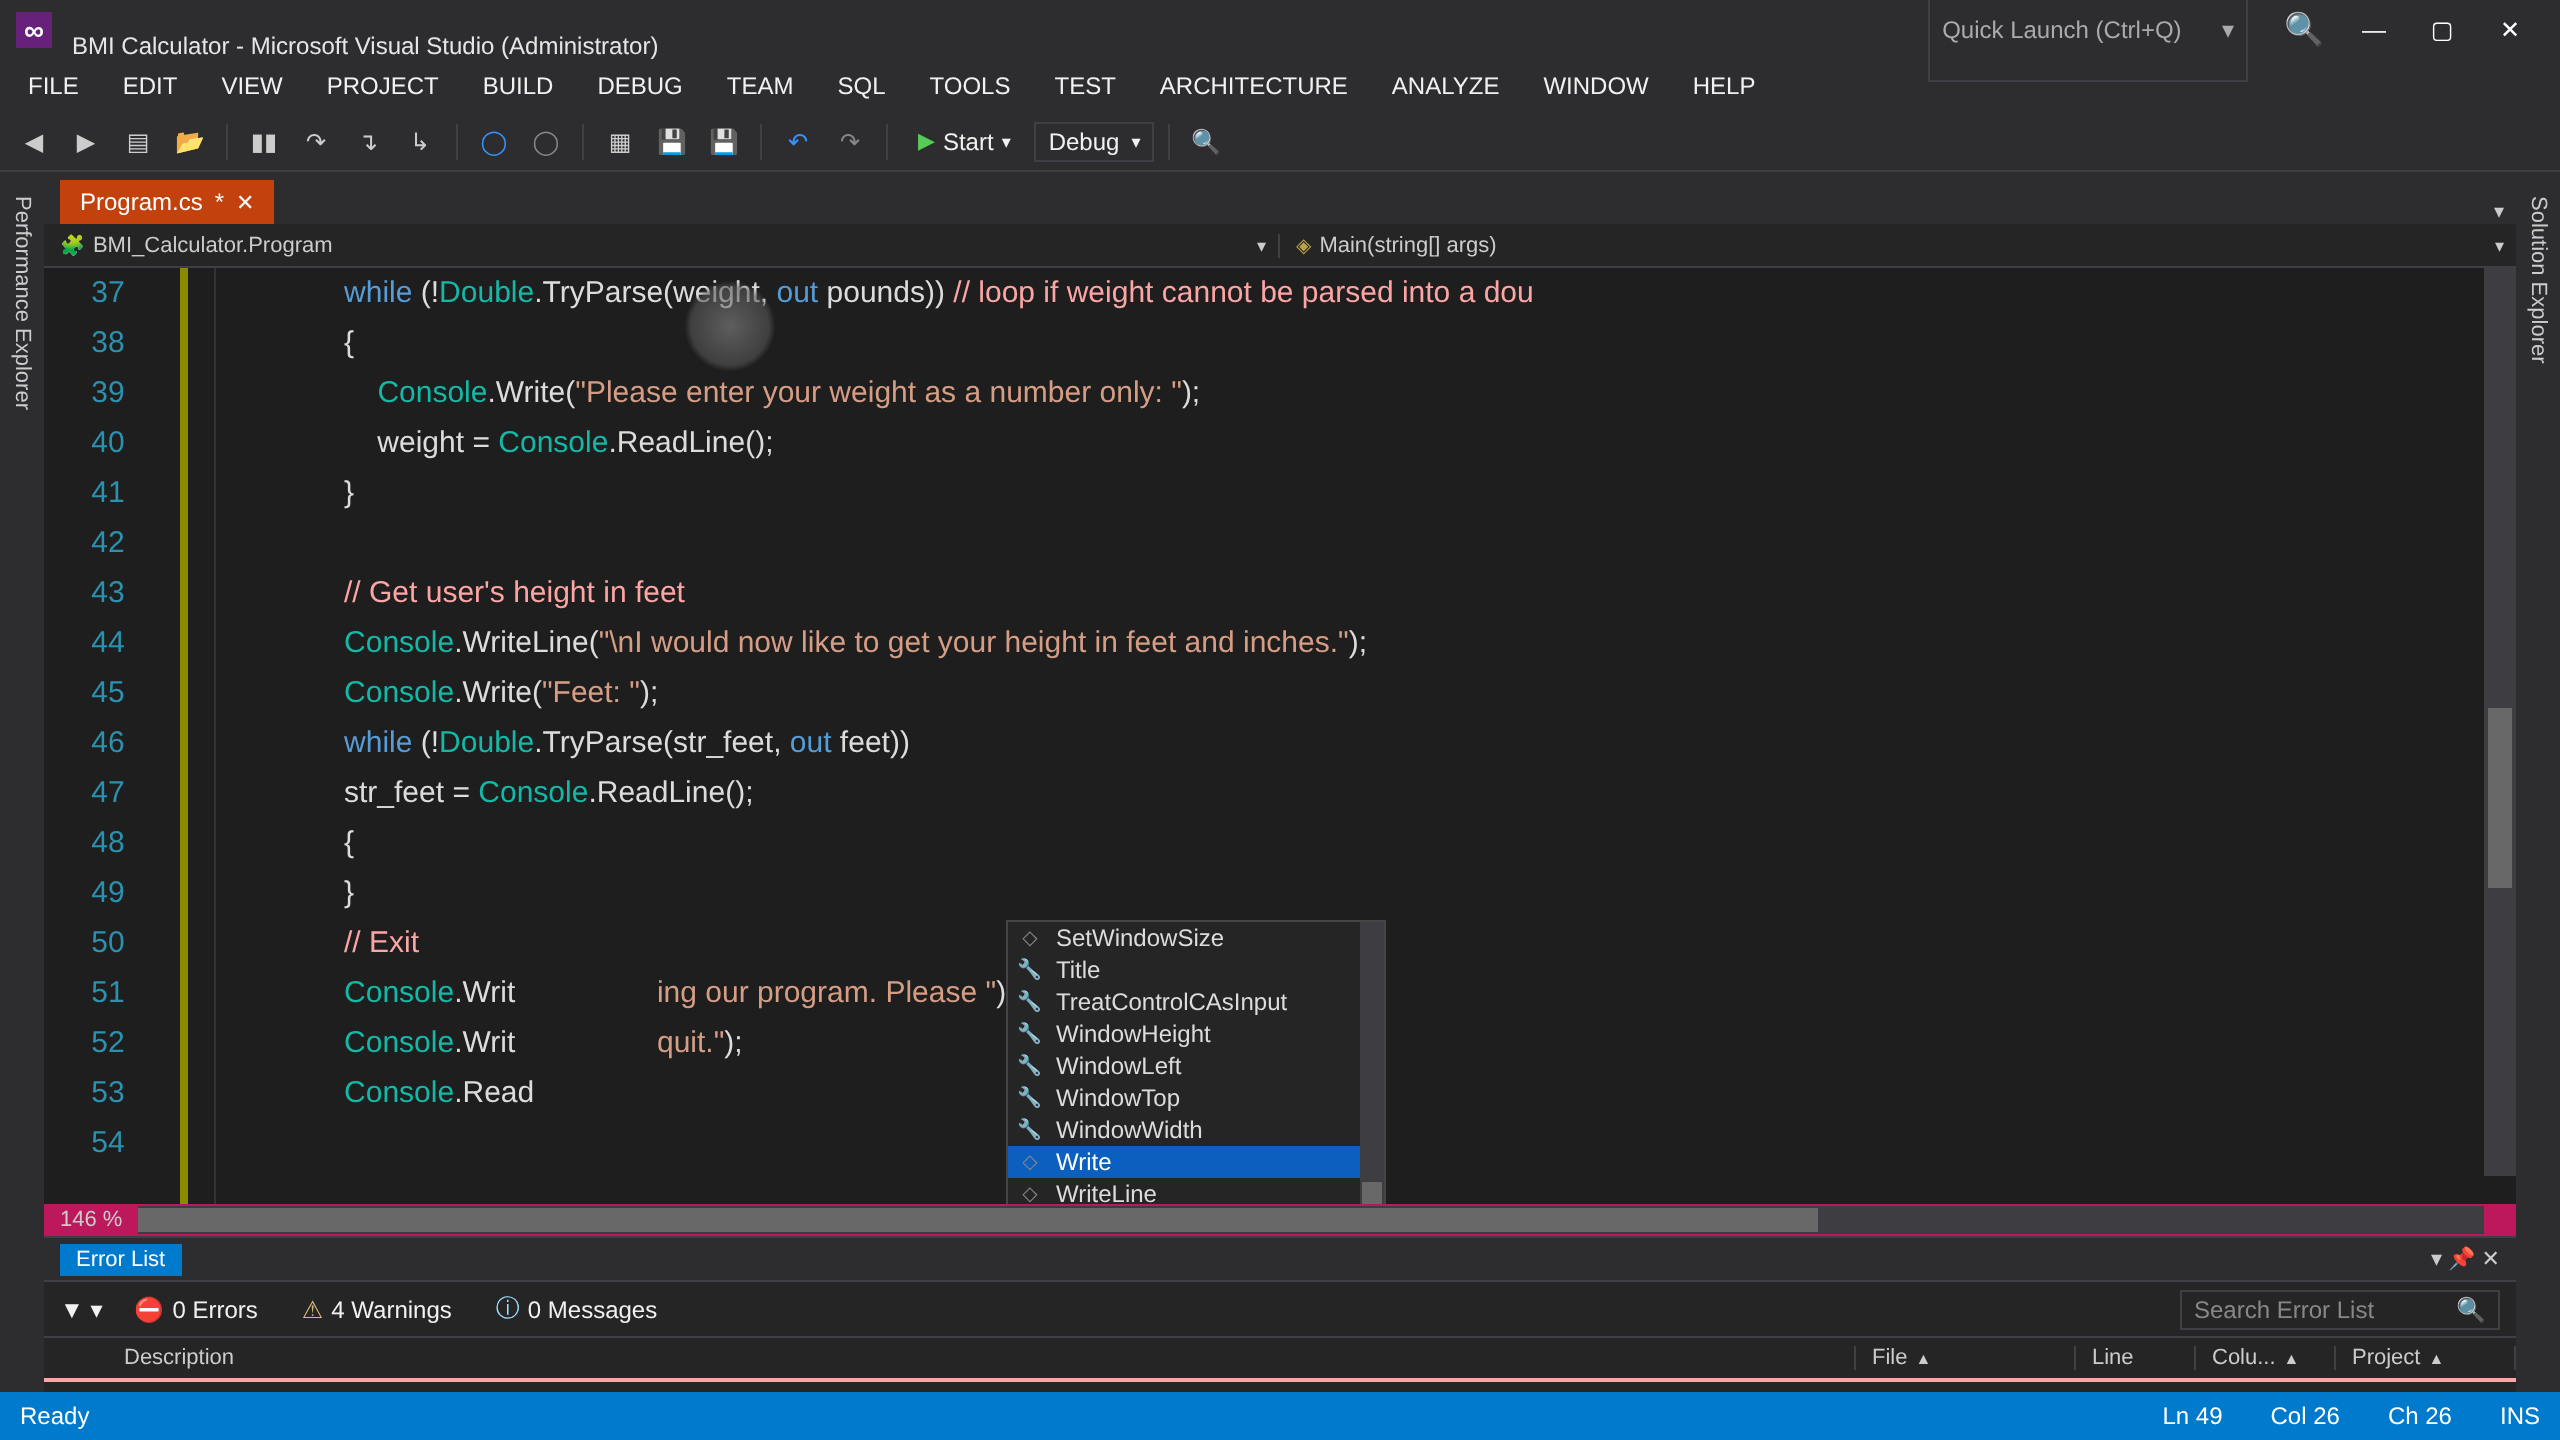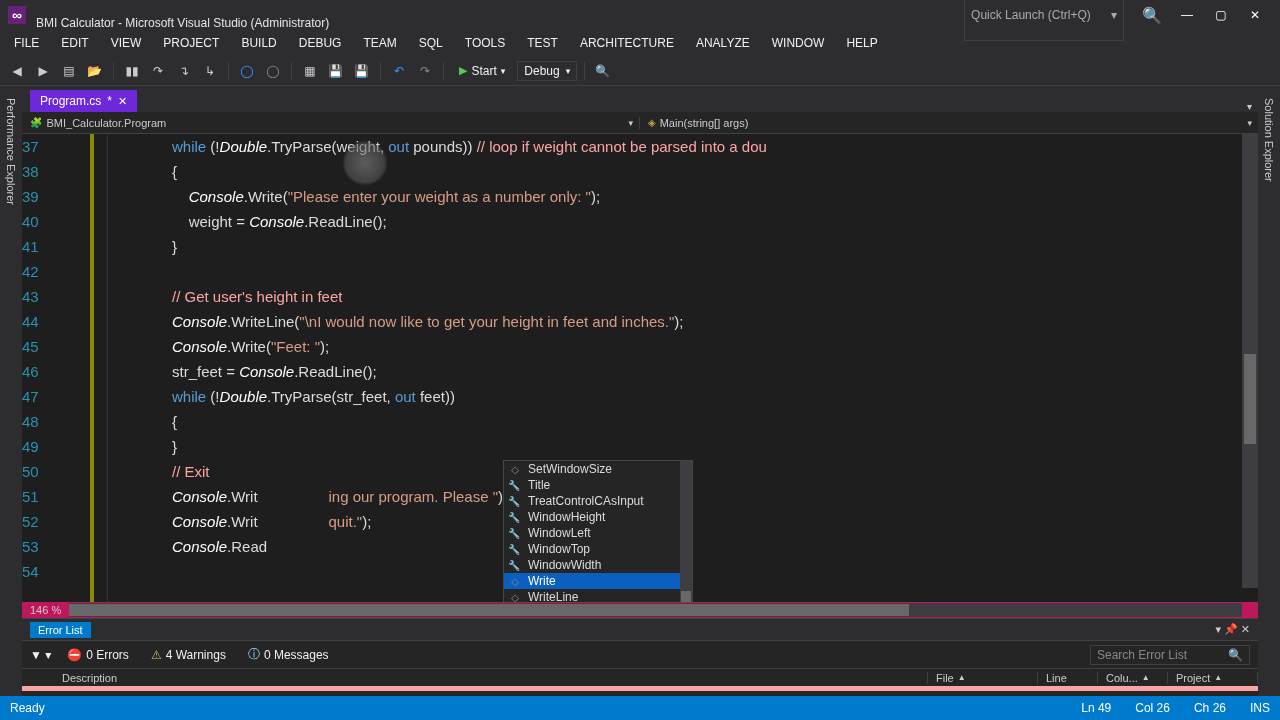--- a/index.html
+++ b/index.html
@@ -27,43 +27,43 @@
 .toolbar .debug-sel { font-size:12px; padding:2px 6px; background:#2d2d30; border:1px solid #3f3f46; color:#f1f1f1; display:flex; align-items:center; gap:6px; }
 
 
 .main { display:flex; height:calc(720px - 30px - 26px - 30px - 24px); }
 .left-rail,.right-rail { width:22px; background:#2d2d30; display:flex; flex-direction:column; align-items:center; padding-top:6px; }
 .rail-text { writing-mode:vertical-rl; font-size:11px; color:#ccc; padding:6px 0; }
 .center { flex:1; display:flex; flex-direction:column; }
 
 
 .tabrow { height:26px; background:#2d2d30; display:flex; align-items:end; padding-left:8px; }
-.tab { background:#6d28d9; color:#fff; font-size:12px; padding:4px 10px; display:flex; align-items:center; gap:6px; position:relative; }
+.tab { background:#c2410c; color:#fff; font-size:12px; padding:4px 10px; display:flex; align-items:center; gap:6px; position:relative; }
 .tab .dirty { color:#fff; }
 .tab .close { font-size:11px; }
 .tabrow .drop { margin-left:auto; margin-right:6px; color:#ccc; font-size:10px; }
 
 
 .navcombos { height:22px; background:#252526; border-bottom:1px solid #3f3f46; display:flex; align-items:center; font-size:11px; color:#ccc; }
 .navcombos .c1 { flex:0 0 50%; padding-left:8px; display:flex; align-items:center; gap:4px; border-right:1px solid #3f3f46; }
 .navcombos .c2 { flex:1; padding-left:8px; display:flex; align-items:center; gap:4px; }
 .navcombos .tiny-icon { color:#b8a24a; font-size:10px; }
 .navcombos .dd { margin-left:auto; margin-right:6px; font-size:9px; }
 
 
 .editor-wrap { flex:1; position:relative; display:flex; background:#1e1e1e; overflow:hidden; }
-.gutter { width:72px; background:#1e1e1e; text-align:left; padding-right:8px; font-family:Consolas,monospace; font-size:15px; color:#2b91af; position:relative; }
+.gutter { width:72px; background:#1e1e1e; text-align:center; padding-right:8px; font-family:Consolas,monospace; font-size:15px; color:#2b91af; position:relative; }
 .gutter .ln { height:25px; line-height:25px; }
 .changebar { position:absolute; right:0; top:0; width:4px; background:#8a8a00; height:100%; }
 .fold { width:14px; background:#1e1e1e; border-right:1px solid #333; }
 .code { flex:1; font-family:Consolas,monospace; font-size:15px; position:relative; }
 .code .line { height:25px; line-height:25px; white-space:pre; padding-left:14px; }
 .code .line.current { background:#0f0f0f; }
 .tk-kw { color:#569cd6; }
-.tk-type { color:#ffffff;font-style:italic; }
+.tk-type { color:#14b8a6; }
 .tk-str { color:#d69d85; }
 .tk-cmd { color:#fca5a5; }
 .tk-id { color:#dcdcdc; }
 .vscroll { width:16px; background:#3e3e42; position:absolute; right:0; top:0; bottom:14px; }
 .vthumb { position:absolute; left:2px; right:2px; top:220px; height:90px; background:#686868; }
 .hscroll-row { height:16px; background:#be185d; display:flex; align-items:center; font-size:11px; }
 .hscroll-row .zoom { padding:0 8px; color:#ccc; }
 .hscroll-row .track { flex:1; background:#3e3e42; height:14px; position:relative; margin-right:16px; }
 .hscroll-row .hthumb { position:absolute; left:0; width:840px; top:1px; bottom:1px; background:#686868; }
 
@@ -83,21 +83,21 @@
 .errlist { height:78px; background:#252526; border-top:1px solid #3f3f46; display:flex; flex-direction:column; }
 .errlist .hdr { height:22px; display:flex; align-items:center; padding:0 8px; font-size:11px; color:#ccc; background:#2d2d30; border-bottom:1px solid #3f3f46;gap:48px; }
 .errlist .hdr .tab-lbl { background:#007acc; color:#fff; padding:2px 8px; }
 .errlist .hdr .pin { margin-left:auto; display:flex; gap:3px; }
 .errlist .filters { height:28px; display:flex; align-items:center; padding:0 8px; gap:10px; font-size:12px; border-bottom:1px solid #3f3f46; }
 .errlist .filters .fitem { display:flex; align-items:center; gap:4px; padding:2px 6px; }
 .errlist .filters .ico-err { color:#d16969; }
 .errlist .filters .ico-warn { color:#d7ba7d; }
 .errlist .filters .ico-msg { color:#9cdcfe; }
 .errlist .filters .search { margin-left:auto; color:#888; padding:2px 6px; width:160px; display:flex; justify-content:space-between; border:1px solid #3f3f46; }
-.errlist .cols { height:22px; display:flex; align-items:center; font-size:11px; color:#ccc; border-bottom:5px solid #fca5a5; }
+.errlist .cols { height:22px; display:flex; align-items:center; font-size:11px; color:#ccc; border-bottom:2px solid #fca5a5; }
 .errlist .cols .col { padding:0 8px; border-right:1px solid #3f3f46; display:flex; align-items:center; gap:4px; }
 .errlist .cols .sort { font-size:8px; }
 
 
 .status { height:24px; background:#007acc; color:#fff; display:flex; align-items:center; font-size:12px; padding:0 10px; gap:24px; }
 .status .spacer { flex:1; }
 </style>
 </head>
 <body>
 
@@ -266,22 +266,22 @@
         </div>
       <div class="line"><span class="tk-id">            </span><span class="tk-kw">while</span><span class="tk-id"> (!</span><span class="tk-type">Double</span><span class="tk-id">.TryParse(weight, </span><span class="tk-kw">out</span><span class="tk-id"> pounds)) </span><span class="tk-cmd">// loop if weight cannot be parsed into a dou</span></div>
           <div class="line"><span class="tk-id">            {</span></div>
           <div class="line"><span class="tk-id">                </span><span class="tk-type">Console</span><span class="tk-id">.Write(</span><span class="tk-str">"Please enter your weight as a number only: "</span><span class="tk-id">);</span></div>
           <div class="line"><span class="tk-id">                weight = </span><span class="tk-type">Console</span><span class="tk-id">.ReadLine();</span></div>
           <div class="line"><span class="tk-id">            }</span></div>
           <div class="line"><span class="tk-id"></span></div>
           <div class="line"><span class="tk-id">            </span><span class="tk-cmd">// Get user's height in feet</span></div>
           <div class="line"><span class="tk-id">            </span><span class="tk-type">Console</span><span class="tk-id">.WriteLine(</span><span class="tk-str">"\nI would now like to get your height in feet and inches."</span><span class="tk-id">);</span></div>
           <div class="line"><span class="tk-id">            </span><span class="tk-type">Console</span><span class="tk-id">.Write(</span><span class="tk-str">"Feet: "</span><span class="tk-id">);</span></div>
+          <div class="line"><span class="tk-id">            </span><span class="tk-kw">while</span><span class="tk-id"> (!</span><span class="tk-type">Double</span><span class="tk-id">.TryParse(str_feet, </span><span class="tk-kw">out</span><span class="tk-id"> feet))</span></div>
           <div class="line"><span class="tk-id">            str_feet = </span><span class="tk-type">Console</span><span class="tk-id">.ReadLine();</span></div>
-          <div class="line"><span class="tk-id">            </span><span class="tk-kw">while</span><span class="tk-id"> (!</span><span class="tk-type">Double</span><span class="tk-id">.TryParse(str_feet, </span><span class="tk-kw">out</span><span class="tk-id"> feet))</span></div>
           <div class="line"><span class="tk-id">            {</span></div>
           <div class="line"><span class="tk-id">            }</span></div>
           <div class="line"><span class="tk-id">            </span><span class="tk-cmd">// Exit</span></div>
           <div class="line"><span class="tk-id">            </span><span class="tk-type">Console</span><span class="tk-id">.Writ</span><span class="tk-str">                 ing our program. Please "</span><span class="tk-id">);</span></div>
           <div class="line"><span class="tk-id">            </span><span class="tk-type">Console</span><span class="tk-id">.Writ</span><span class="tk-str">                 quit."</span><span class="tk-id">);</span></div>
           <div class="line"><span class="tk-id">            </span><span class="tk-type">Console</span><span class="tk-id">.Read</span></div>
         </div>
       <div class="vscroll">
           <div class="vthumb"></div>
         </div>

